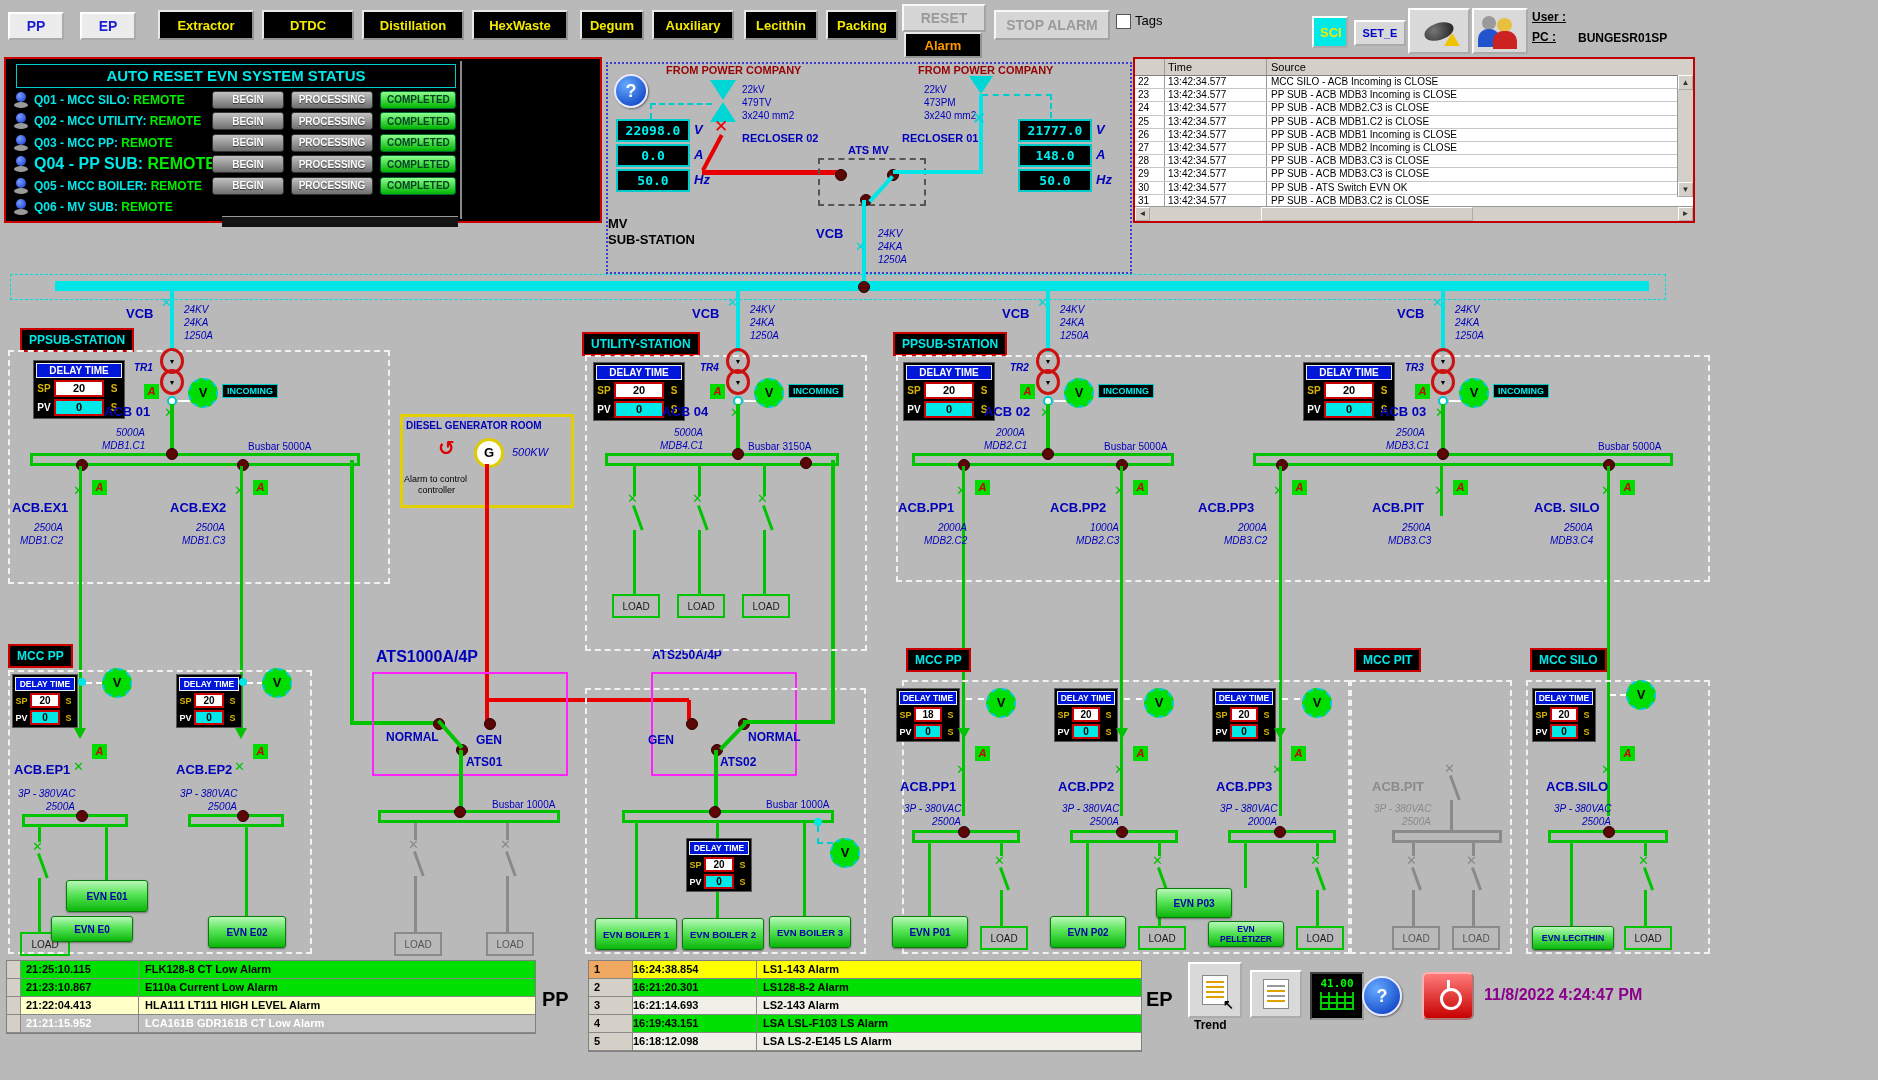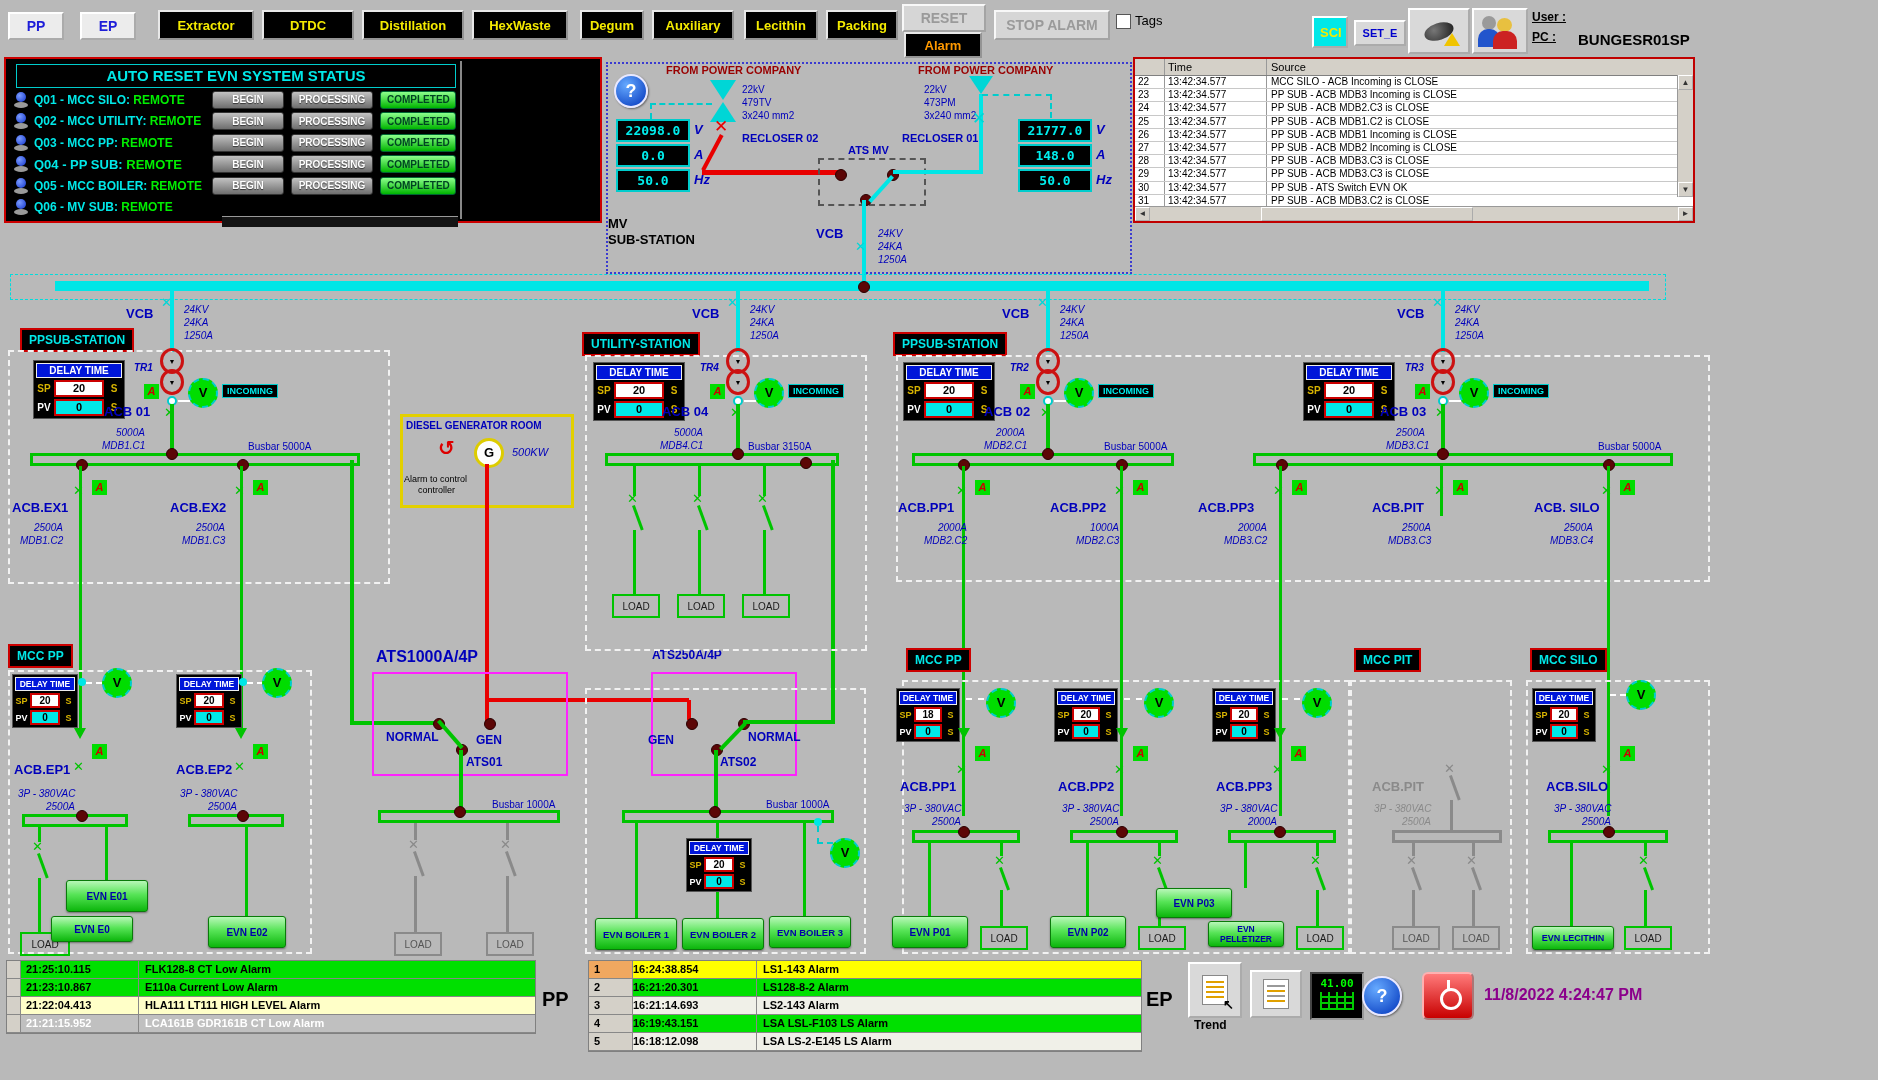--- a/index.html
+++ b/index.html
@@ -114,21 +114,21 @@
   <span style="position:absolute;right:8px;bottom:6px;width:0;height:0;border-left:8px solid transparent;border-right:8px solid transparent;border-bottom:13px solid #f0c400"></span>
 </div>
 <div class="icob" style="left:1472px;top:8px;width:52px;height:42px">
   <span style="position:absolute;left:8px;top:6px;width:14px;height:14px;border-radius:50%;background:#9a9a9a"></span>
   <span style="position:absolute;left:4px;top:19px;width:22px;height:18px;border-radius:10px 10px 0 0;background:#2255cc"></span>
   <span style="position:absolute;left:23px;top:8px;width:15px;height:14px;border-radius:50%;background:#e8c040"></span>
   <span style="position:absolute;left:19px;top:21px;width:24px;height:18px;border-radius:10px 10px 0 0;background:#cc2222"></span>
 </div>
 <span class="abs blk" style="left:1532px;top:10px;font-size:12px;text-decoration:underline">User  :</span>
 <span class="abs blk" style="left:1532px;top:30px;font-size:12px;text-decoration:underline">PC    :</span>
-<span class="abs blk" style="left:1578px;top:31px;font-size:15px">BUNGESR01SP</span>
+<span class="abs blk" style="left:1578px;top:31px;font-size:12px">BUNGESR01SP</span>
 
 <div class="abs" style="left:4px;top:57px;width:598px;height:166px;background:#000;border:2px solid #cc0000;box-sizing:border-box">
   <div class="abs" style="left:10px;top:5px;width:438px;height:22px;border:1px solid #00cccc;color:#00e8e8;font-weight:bold;font-size:15px;text-align:center;line-height:22px">AUTO RESET EVN SYSTEM STATUS</div>
   <div class="abs" style="left:2px;top:30px;width:452px">
 
   <div style="display:flex;align-items:center;height:21.5px">
       <span class="pin" style="position:relative;flex:none;margin:0 6px 0 6px"></span>
       <span style="flex:none;width:178px;font-size:12px;font-weight:bold;white-space:nowrap"><span style="color:#00e8e8">Q01 - MCC SILO:</span> <span style="color:#00ee00">REMOTE</span></span>
       <span style="display:flex;gap:7px">
         <button class="sbtn" style="width:72px;height:18px">BEGIN</button>
@@ -149,21 +149,21 @@
       <span class="pin" style="position:relative;flex:none;margin:0 6px 0 6px"></span>
       <span style="flex:none;width:178px;font-size:12px;font-weight:bold;white-space:nowrap"><span style="color:#00e8e8">Q03 - MCC PP:</span> <span style="color:#00ee00">REMOTE</span></span>
       <span style="display:flex;gap:7px">
         <button class="sbtn" style="width:72px;height:18px">BEGIN</button>
         <button class="sbtn" style="width:82px;height:18px">PROCESSING</button>
         <button class="cbtn" style="width:76px;height:18px">COMPLETED</button>
       </span>
     </div>
       <div style="display:flex;align-items:center;height:21.5px">
       <span class="pin" style="position:relative;flex:none;margin:0 6px 0 6px"></span>
-      <span style="flex:none;width:178px;font-size:13px;font-weight:bold;white-space:nowrap"><span style="color:#00e8e8">Q04 - PP SUB:</span> <span style="color:#00ee00">REMOTE</span></span>
+      <span style="flex:none;width:178px;font-size:16px;font-weight:bold;white-space:nowrap"><span style="color:#00e8e8">Q04 - PP SUB:</span> <span style="color:#00ee00">REMOTE</span></span>
       <span style="display:flex;gap:7px">
         <button class="sbtn" style="width:72px;height:18px">BEGIN</button>
         <button class="sbtn" style="width:82px;height:18px">PROCESSING</button>
         <button class="cbtn" style="width:76px;height:18px">COMPLETED</button>
       </span>
     </div>
       <div style="display:flex;align-items:center;height:21.5px">
       <span class="pin" style="position:relative;flex:none;margin:0 6px 0 6px"></span>
       <span style="flex:none;width:178px;font-size:12px;font-weight:bold;white-space:nowrap"><span style="color:#00e8e8">Q05 - MCC BOILER:</span> <span style="color:#00ee00">REMOTE</span></span>
       <span style="display:flex;gap:7px">

